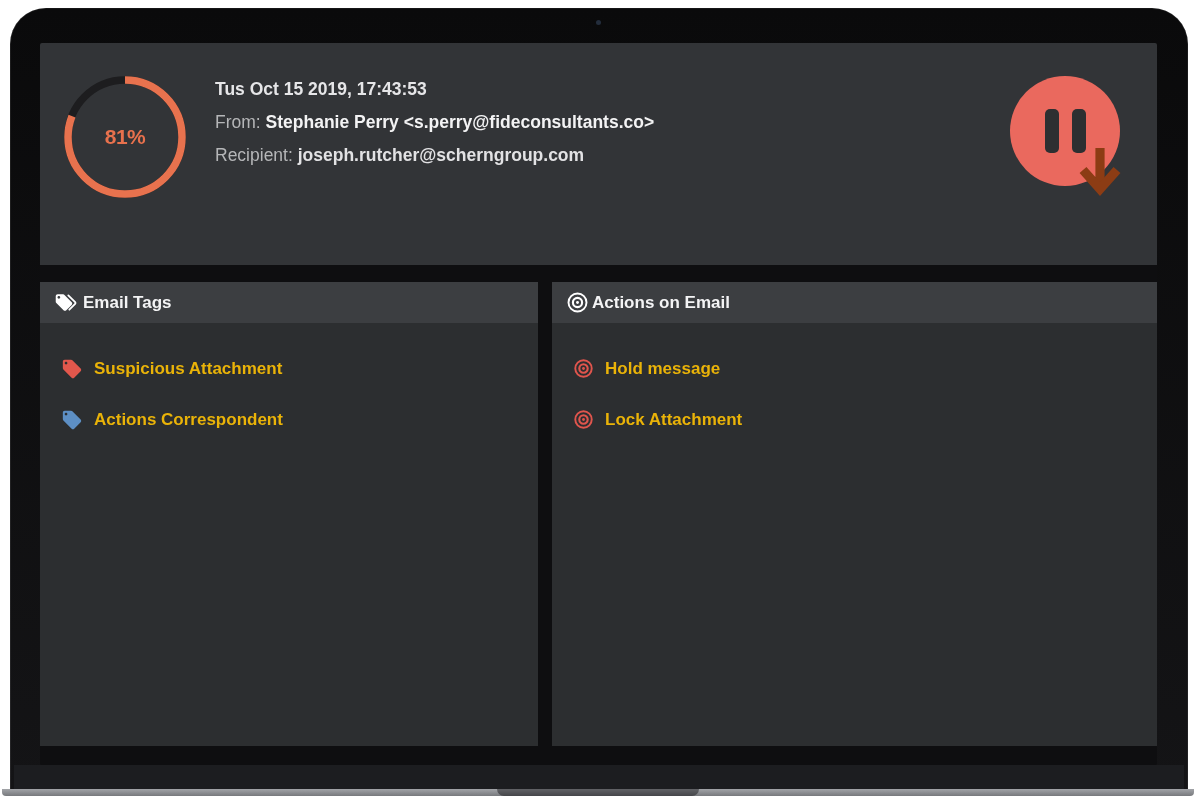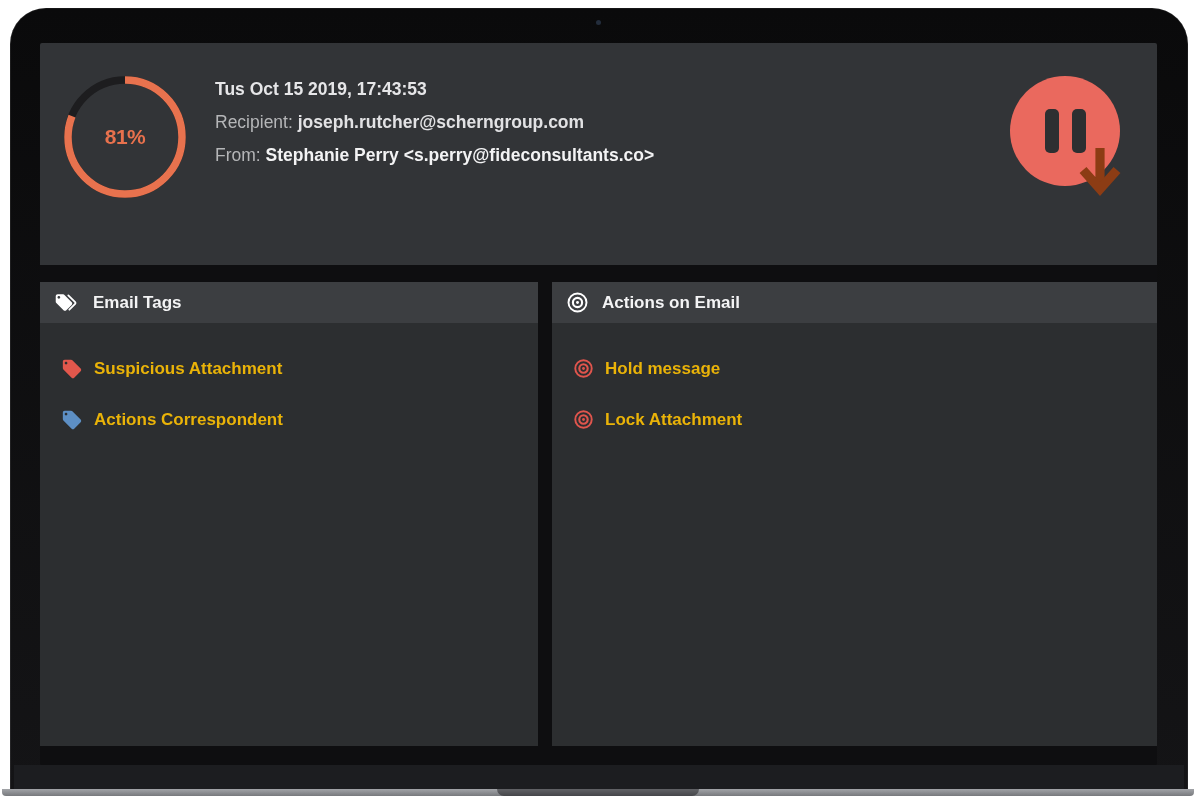--- a/index.html
+++ b/index.html
@@ -61,21 +61,21 @@
   }
   .pause-bar { width:14px; height:44px; border-radius:5px; background:#2d2f31; }
   .dl-arrow { position:absolute; left:1036px; top:100px; }
 
   
   .panel { position:absolute; top:239px; height:464px; background:#2c2e30; display:flex; flex-direction:column; }
   .panel-left  { left:0;     width:498px; }
   .panel-right { left:512px; width:658px; }
   .panel-head {
     height:41px; flex:0 0 41px; background:#3c3e41; display:flex; align-items:center;
-    padding:0 14px; gap:13px; color:#f4f4f5; font-size:17px; font-weight:700;
+    padding:0 14px; gap:3px; color:#f4f4f5; font-size:17px; font-weight:700;
   }
   .panel-body { flex:1; padding-top:20px; }
   .row {
     height:51px; display:flex; align-items:center; padding-left:21px; gap:11px;
     color:#eab308; font-size:17px; font-weight:700; cursor:pointer;
   }
   .icon { display:inline-flex; align-items:center; justify-content:center; }
   .icon svg { display:block; }
 </style>
 </head>
@@ -93,26 +93,26 @@
           <svg width="128" height="128" viewBox="0 0 128 128">
             <circle cx="64" cy="64" r="57" fill="none" stroke="#1d1d1f" stroke-width="7.5"></circle>
             <circle cx="64" cy="64" r="57" fill="none" stroke="currentColor" stroke-width="7.5" pathLength="100" transform="rotate(-90 64 64)" stroke-dasharray="81 19"></circle>
           </svg>
           <div class="ring-label" style="color: rgb(232, 113, 77);">81%</div>
         </div>
 
         <div class="meta">
           <div class="date">Tus Oct 15 2019, 17:43:53</div>
           <div>
+            <span>From:</span>
+            <span class="strong">Stephanie Perry &lt;s.perry@fideconsultants.co&gt;</span>
+          </div>
+          <div>
             <span>Recipient:</span>
             <span class="semi">joseph.rutcher@scherngroup.com</span>
-          </div>
-          <div>
-            <span>From:</span>
-            <span class="strong">Stephanie Perry &lt;s.perry@fideconsultants.co&gt;</span>
           </div>
         </div>
 
 
         <button class="pause-btn" style="color: rgb(234, 105, 94);">
           <span class="pause-bar"></span>
           <span class="pause-bar"></span>
         </button>
 
         <span class="dl-arrow icon" style="color: rgb(140, 60, 20);">

